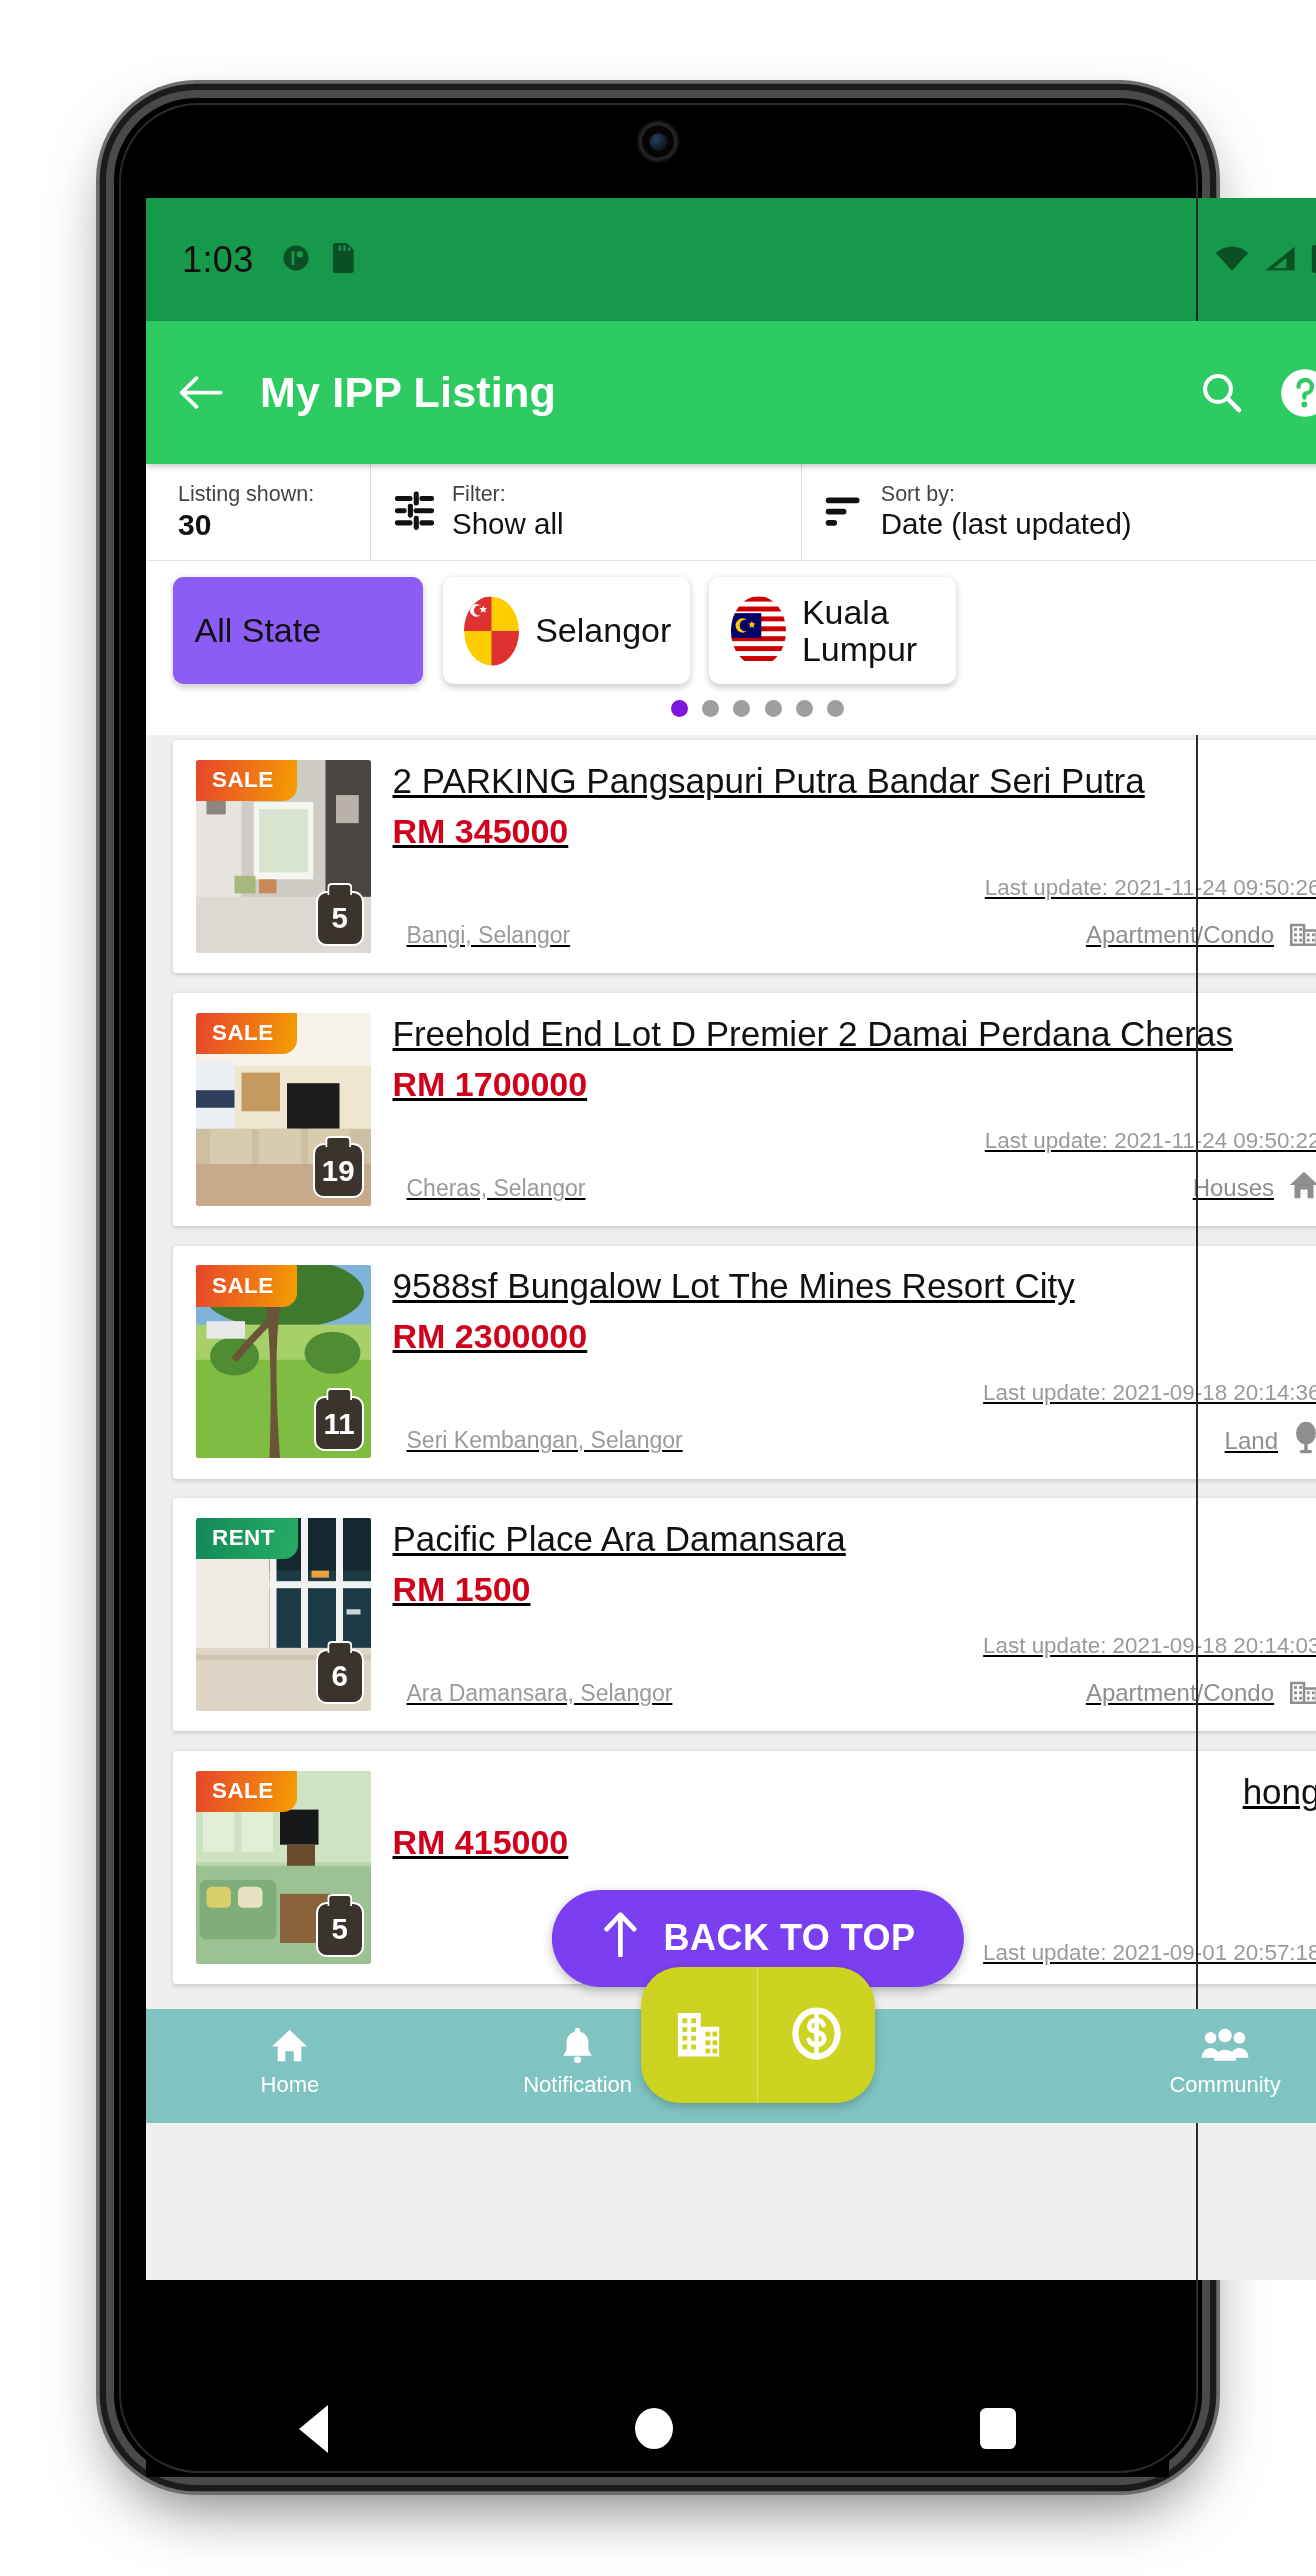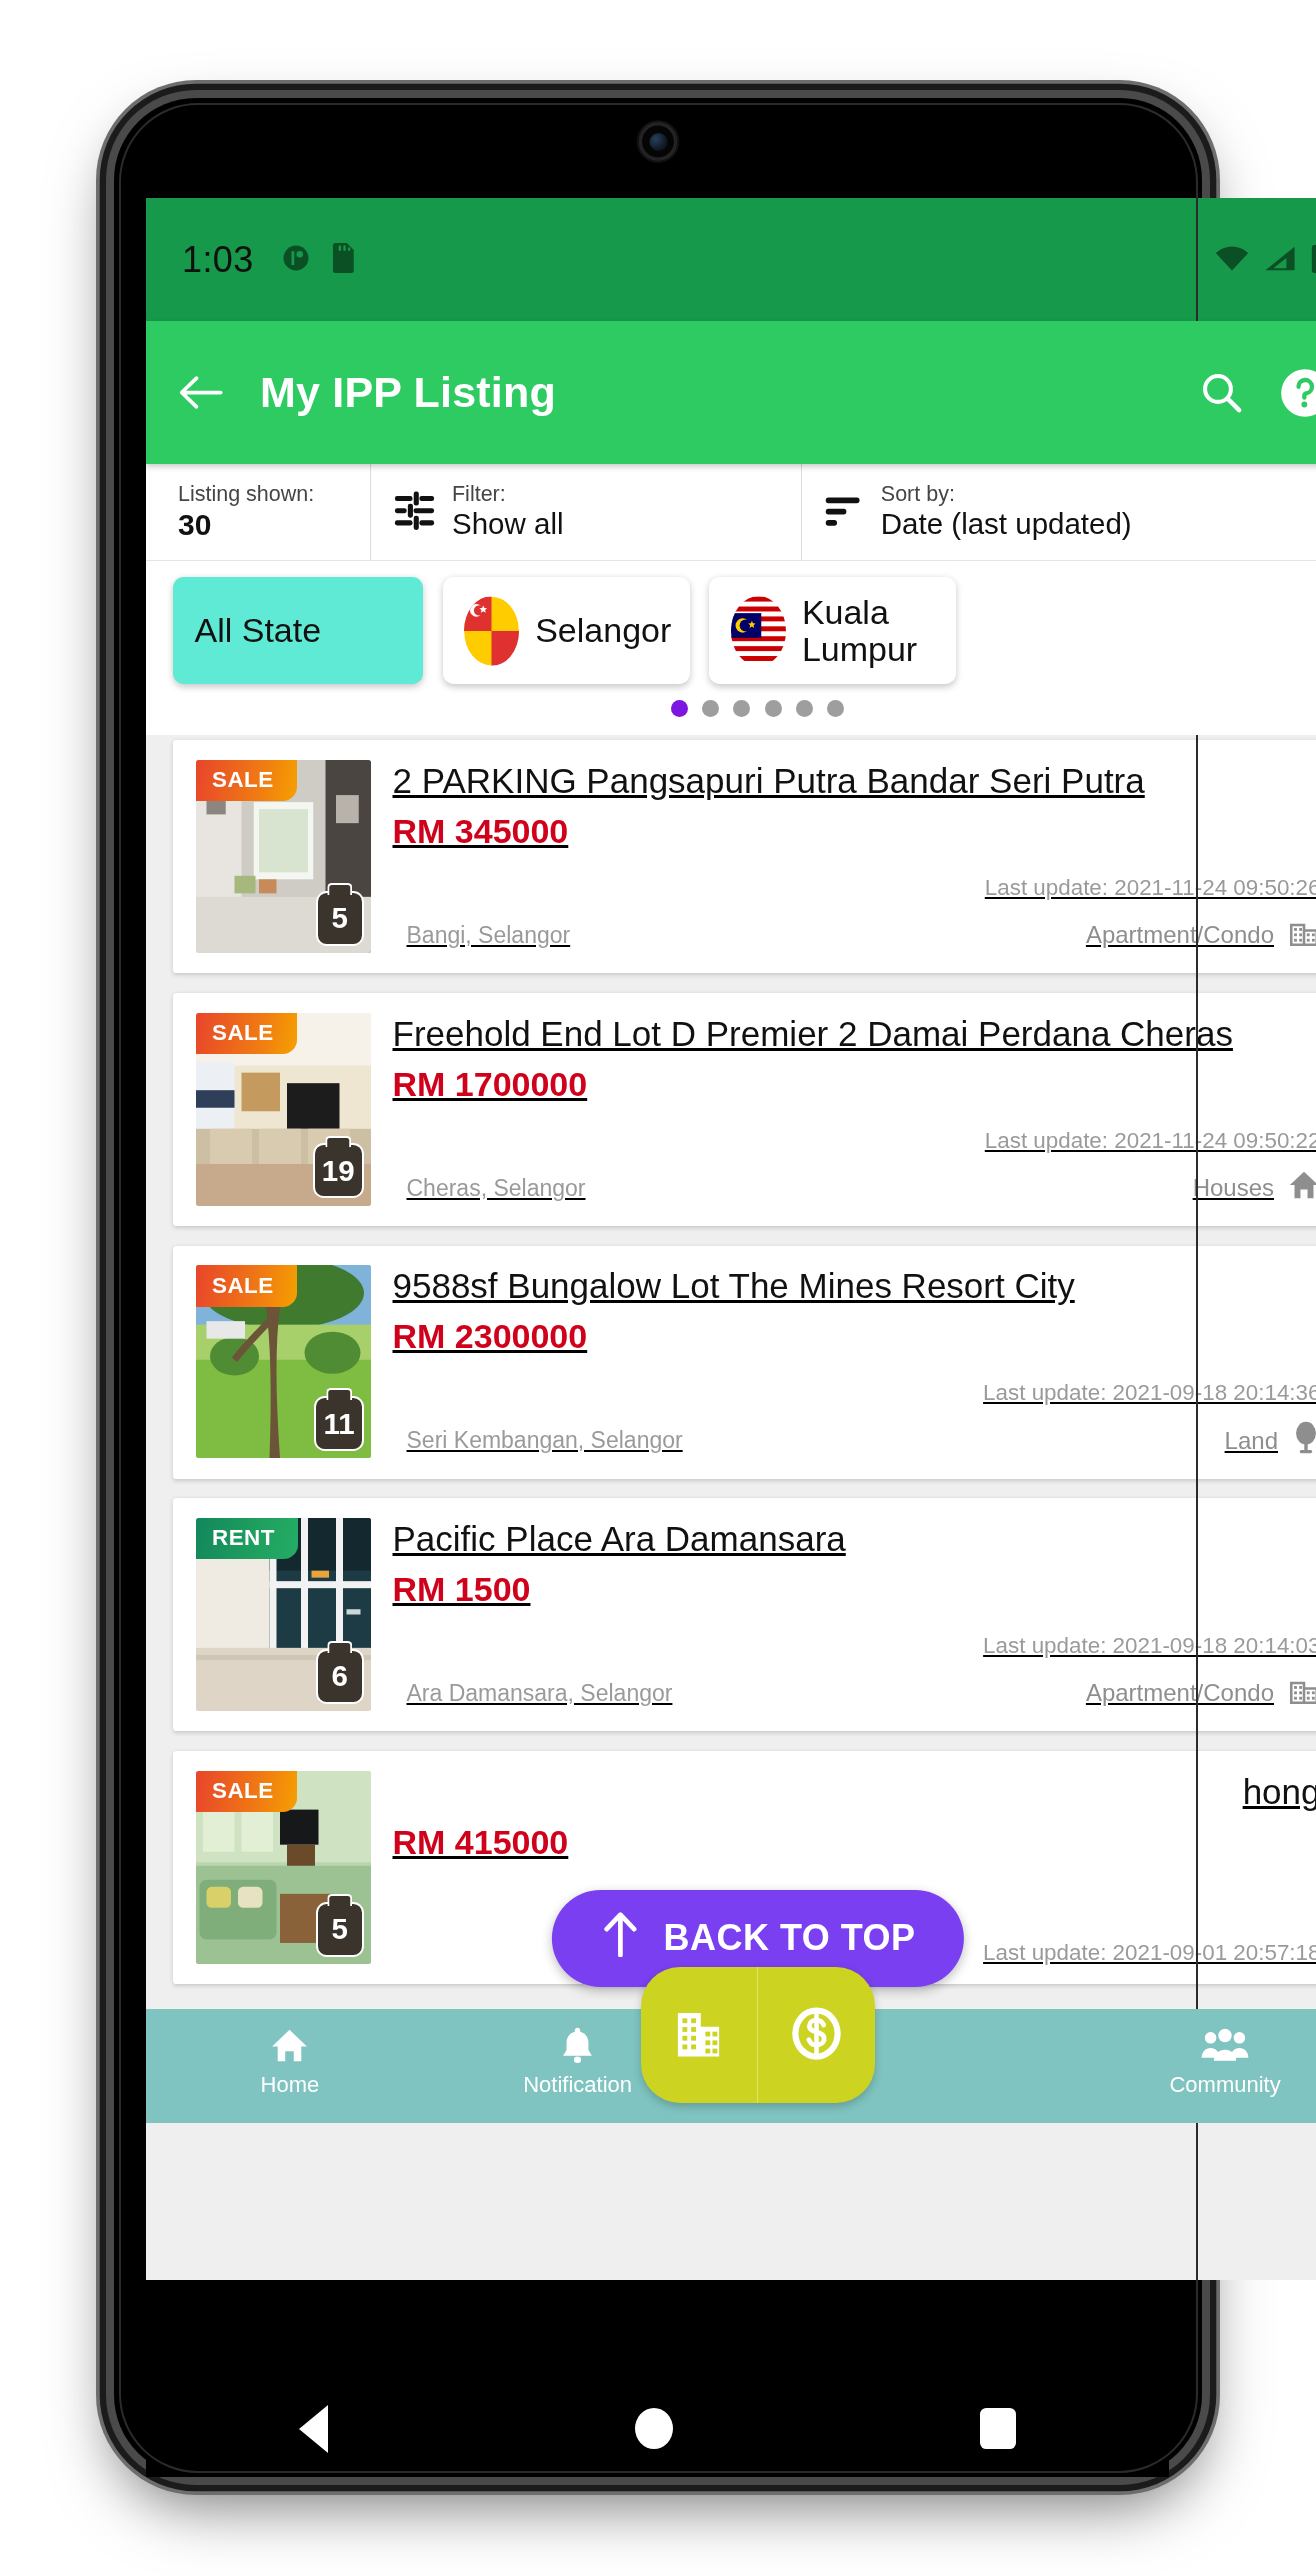--- a/index.html
+++ b/index.html
@@ -112,21 +112,21 @@
   .chip {
     background:#fff;
     border-radius:10.7px;
     box-shadow:0 2.7px 7.2px rgba(0,0,0,.22);
     height:107px;
     display:flex; align-items:center; gap:16px;
     padding:0 21.5px;
     cursor:pointer;
     flex:0 0 auto;
   }
-  .chip.selected { background:#5eead4; box-shadow:0 2.7px 7.2px rgba(0,0,0,.22); }
+  .chip.selected { background:#8b5cf6; box-shadow:0 2.7px 7.2px rgba(0,0,0,.22); }
   .chip-label { font-size:34px; color:#111; line-height:1.08; }
   .chip.w1 { width:250px; justify-content:flex-start; }
   .chip.w2 { width:247px; }
   .chip.w3 { width:247px; }
   .flag { width:55px; height:70px; border-radius:50%; overflow:hidden; flex:0 0 auto; position:relative; }
 
   .dots { display:flex; justify-content:center; gap:14.3px; padding:16px 0 12.5px 0; background:#fff; }
   .dot { width:17px; height:17px; border-radius:50%; background:#9e9e9e; }
   .dot.active { background:#7d16e0; }
 

